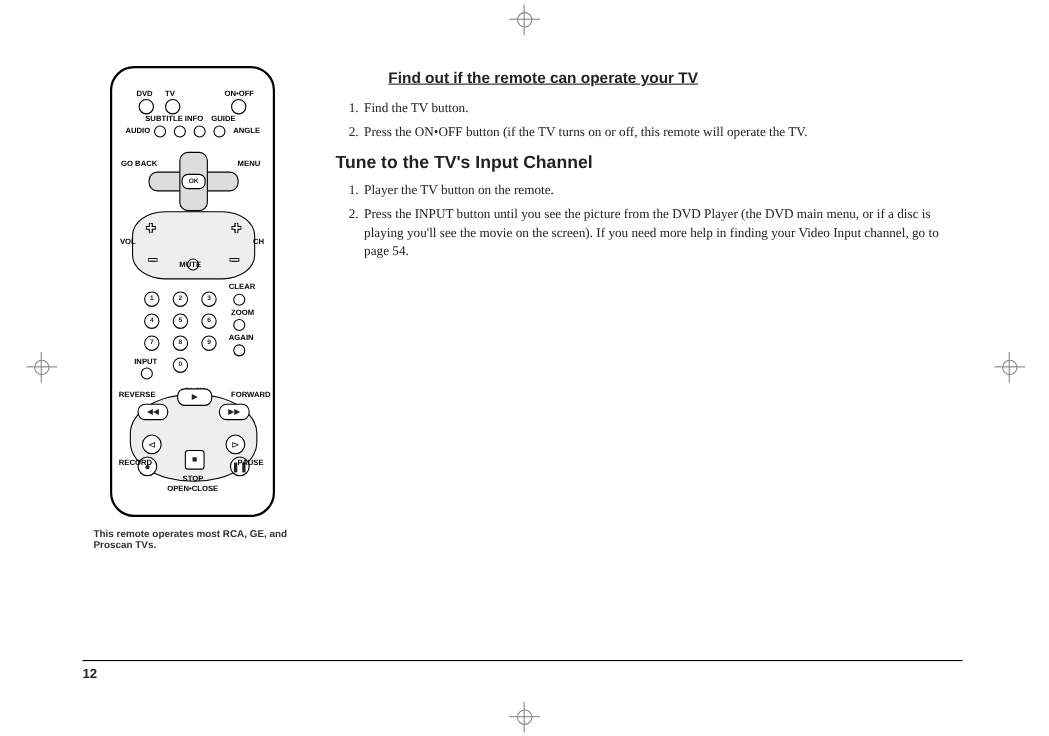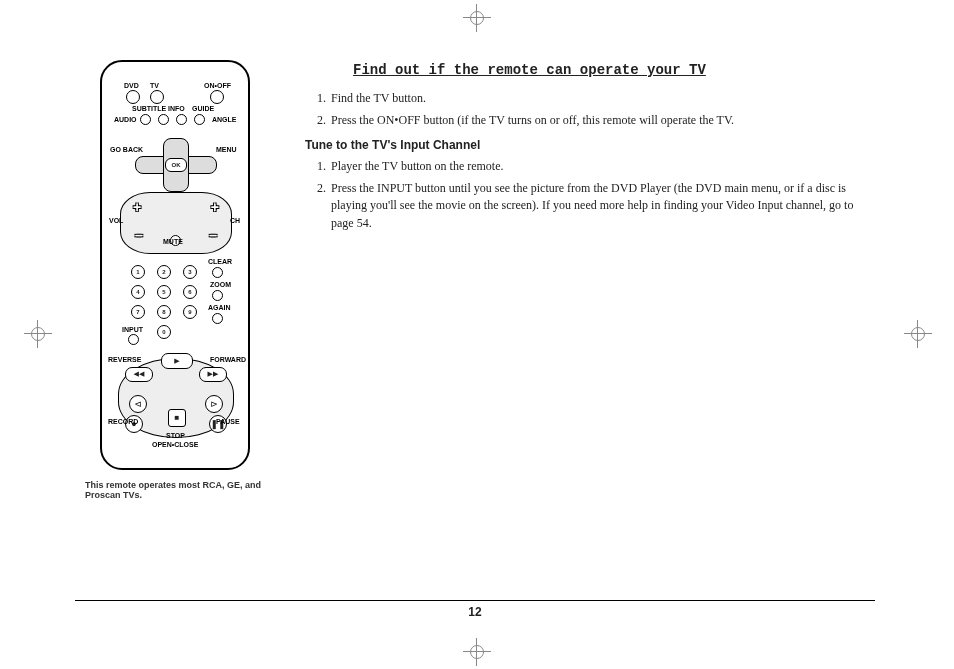--- a/index.html
+++ b/index.html
@@ -45,54 +45,54 @@
   .caption {
     font-family: Arial, sans-serif;
     font-size: 9px;
     font-weight: bold;
     color: #333;
     text-align: left;
     margin-top: 10px;
     padding: 0 10px;
   }
   .section-h {
-    font-family: Liberation Mono, monospace;
+    font-family: Liberation Sans, sans-serif;
     font-size: 14px;
     font-weight: bold;
     text-decoration: underline;
     margin: 0 0 10px 0;
     padding-left: 48px;
   }
   .para {
     margin: 0 0 6px 0;
   }
   ol.steps {
     margin: 2px 0 8px 24px;
     padding: 0;
   }
   ol.steps li {
     margin-bottom: 4px;
     padding-left: 2px;
   }
   .sub-h {
     font-family: Arial, sans-serif;
-    font-size: 12px;
+    font-size: 16px;
     font-weight: bold;
     margin: 8px 0 4px 0;
   }
   .footer {
     position: absolute;
     bottom: 50px;
     left: 75px;
     width: 800px;
     border-top: 1px solid #000;
     padding-top: 4px;
     font-size: 11px;
     display: flex;
-    justify-content: center;
+    justify-content: space-between;
     align-items: baseline;
   }
   .pagenum {
     font-family: Arial, sans-serif;
     font-weight: bold;
     font-size: 12px;
   }
   .footnote {
     font-style: italic;
     font-size: 11px;

